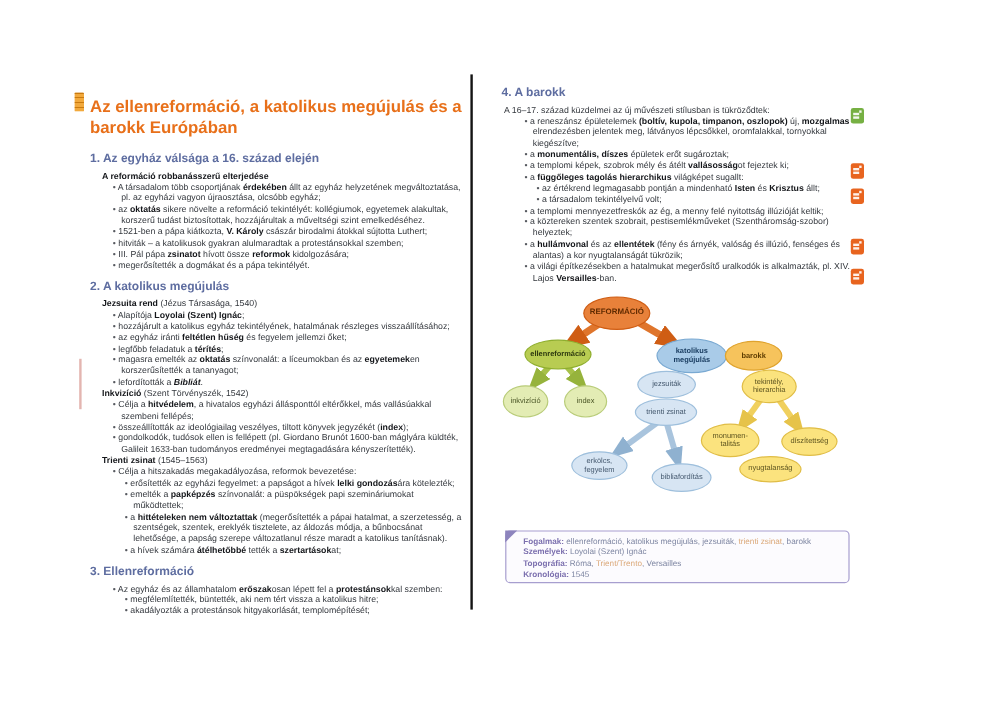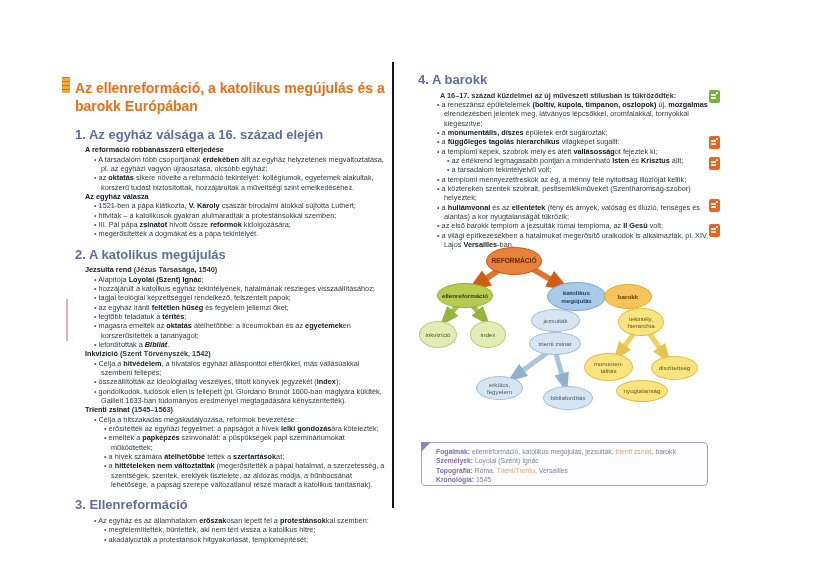--- a/index.html
+++ b/index.html
@@ -10,28 +10,28 @@
   
   .bookmark{position:absolute;left:62px;top:77px;width:8px;height:16px;background:#f2a93c;border-radius:1px;
             background-image:repeating-linear-gradient(to bottom,#c97a10 0 1px,transparent 1px 4px);}
   .redmark{position:absolute;left:66px;top:299px;width:2px;height:42px;background:rgba(194,90,80,.45);}
 
   
   .col{position:absolute;font-size:7.3px;line-height:1.28;}
   .col-left{left:75px;top:80px;width:313px;}
   .col-right{left:418px;top:72px;width:292px;}
   .title{font-size:14px;font-weight:bold;color:#e8701a;margin:0 0 11px 0;}
-  .sec-h{font-weight:bold;color:#5e6da0;font-size:13px;margin:8px 0 2px 0;}
+  .sec-h{font-weight:bold;color:#5e6da0;font-size:10px;margin:8px 0 2px 0;}
   .sec-h:first-child{margin-top:0;}
   .it{margin:0;}
   .sub{margin-left:10px;font-weight:bold;color:#14161a;}
   .sub .b{font-weight:bold;}
   .sub span{font-weight:inherit;}
-  .sub .plain{font-weight:bold;color:#33373d;}
-  .line{margin-left:22px;font-weight:bold;}
+  .sub .plain{font-weight:normal;color:#33373d;}
+  .line{margin-left:2px;}
   .b1{margin-left:19px;padding-left:7px;text-indent:-7px;}
   .b2{margin-left:29px;padding-left:7px;text-indent:-7px;}
   .mk{color:#55585e;}
   .b{font-weight:bold;color:#14161a;}
   .i{font-style:italic;}
 
   
   .micon{position:absolute;width:11px;height:13px;border-radius:2px;}
   .micon::before{content:"";position:absolute;left:2px;top:4px;width:5px;height:1.5px;
                  background:rgba(255,255,255,.9);box-shadow:0 3px 0 rgba(255,255,255,.9);}
@@ -70,65 +70,62 @@
   <div class="bookmark"></div>
   <div class="redmark"></div>
 
   <div class="col col-left">
     <div class="title">Az ellenreformáció, a katolikus megújulás és a barokk Európában</div>
     <div>
         <div class="sec-h">1. Az egyház válsága a 16. század elején</div>
         <div class="it sub"><span class="b">A reformáció robbanásszerű elterjedése</span></div>
         <div class="it b1"><span class="mk">• </span><span>A társadalom több csoportjának </span><span class="b">érdekében</span><span> állt az egyház helyzetének megváltoztatása, pl. az egyházi vagyon újraosztása, olcsóbb egyház;</span></div>
         <div class="it b1"><span class="mk">• </span><span>az </span><span class="b">oktatás</span><span> sikere növelte a reformáció tekintélyét: kollégiumok, egyetemek alakultak, korszerű tudást biztosítottak, hozzájárultak a műveltségi szint emelkedéséhez.</span></div>
-        <div class="it sub"><span class="b">Az egyház válasza</span></div>
         <div class="it b1"><span class="mk">• </span><span>1521-ben a pápa kiátkozta, </span><span class="b">V. Károly</span><span> császár birodalmi átokkal sújtotta Luthert;</span></div>
         <div class="it b1"><span class="mk">• </span><span>hitviták – a katolikusok gyakran alulmaradtak a protestánsokkal szemben;</span></div>
         <div class="it b1"><span class="mk">• </span><span>III. Pál pápa </span><span class="b">zsinatot</span><span> hívott össze </span><span class="b">reformok</span><span> kidolgozására;</span></div>
         <div class="it b1"><span class="mk">• </span><span>megerősítették a dogmákat és a pápa tekintélyét.</span></div>
         <div class="sec-h">2. A katolikus megújulás</div>
         <div class="it sub"><span class="b">Jezsuita rend</span><span class="plain"> (Jézus Társasága, 1540)</span></div>
         <div class="it b1"><span class="mk">• </span><span>Alapítója </span><span class="b">Loyolai (Szent) Ignác</span><span>;</span></div>
         <div class="it b1"><span class="mk">• </span><span>hozzájárult a katolikus egyház tekintélyének, hatalmának részleges visszaállításához;</span></div>
-        <div class="it b1"><span class="mk">• </span><span>tagjai teológiai képzettséggel rendelkező, felszentelt papok;</span></div>
         <div class="it b1"><span class="mk">• </span><span>az egyház iránti </span><span class="b">feltétlen hűség</span><span> és fegyelem jellemzi őket;</span></div>
         <div class="it b1"><span class="mk">• </span><span>legfőbb feladatuk a </span><span class="b">térítés</span><span>;</span></div>
-        <div class="it b1"><span class="mk">• </span><span>magasra emelték az </span><span class="b">oktatás</span><span> átélhetőbbé: a líceumokban és az </span><span class="b">egyetemek</span><span>en korszerűsítették a tananyagot;</span></div>
+        <div class="it b1"><span class="mk">• </span><span>magasra emelték az </span><span class="b">oktatás</span><span> színvonalát: a líceumokban és az </span><span class="b">egyetemek</span><span>en korszerűsítették a tananyagot;</span></div>
         <div class="it b1"><span class="mk">• </span><span>lefordították a </span><span class="b i">Bibliát</span><span>.</span></div>
         <div class="it sub"><span class="b">Inkvizíció</span><span class="plain"> (Szent Törvényszék, 1542)</span></div>
         <div class="it b1"><span class="mk">• </span><span>Célja a </span><span class="b">hitvédelem</span><span>, a hivatalos egyházi állásponttól eltérőkkel, más vallásúakkal szembeni fellépés;</span></div>
         <div class="it b1"><span class="mk">• </span><span>összeállították az ideológiailag veszélyes, tiltott könyvek jegyzékét (</span><span class="b">index</span><span>);</span></div>
         <div class="it b1"><span class="mk">• </span><span>gondolkodók, tudósok ellen is fellépett (pl. Giordano Brunót 1600-ban máglyára küldték, Galileit 1633-ban tudományos eredményei megtagadására kényszerítették).</span></div>
         <div class="it sub"><span class="b">Trienti zsinat</span><span class="plain"> (1545–1563)</span></div>
         <div class="it b1"><span class="mk">• </span><span>Célja a hitszakadás megakadályozása, reformok bevezetése:</span></div>
         <div class="it b2"><span class="mk">• </span><span>erősítették az egyházi fegyelmet: a papságot a hívek </span><span class="b">lelki gondozás</span><span>ára kötelezték;</span></div>
         <div class="it b2"><span class="mk">• </span><span>emelték a </span><span class="b">papképzés</span><span> színvonalát: a püspökségek papi szemináriumokat működtettek;</span></div>
+        <div class="it b2"><span class="mk">• </span><span>a </span><span class="b">hittételeken nem változtattak</span><span> (megerősítették a pápai hatalmat, a szerzetesség, a szentségek, szentek, ereklyék tisztelete, az áldozás módja, a bűnbocsánat lehetősége, a papság szerepe változatlanul része maradt a katolikus tanításnak).</span></div>
         <div class="it b2"><span class="mk">• </span><span>a hívek számára </span><span class="b">átélhetőbbé</span><span> tették a </span><span class="b">szertartások</span><span>at;</span></div>
-        <div class="it b2"><span class="mk">• </span><span>a </span><span class="b">hittételeken nem változtattak</span><span> (megerősítették a pápai hatalmat, a szerzetesség, a szentségek, szentek, ereklyék tisztelete, az áldozás módja, a bűnbocsánat lehetősége, a papság szerepe változatlanul része maradt a katolikus tanításnak).</span></div>
         <div class="sec-h">3. Ellenreformáció</div>
         <div class="it b1"><span class="mk">• </span><span>Az egyház és az államhatalom </span><span class="b">erőszak</span><span>osan lépett fel a </span><span class="b">protestánsok</span><span>kal szemben:</span></div>
         <div class="it b2"><span class="mk">• </span><span>megfélemlítették, büntették, aki nem tért vissza a katolikus hitre;</span></div>
         <div class="it b2"><span class="mk">• </span><span>akadályozták a protestánsok hitgyakorlását, templomépítését;</span></div>
       </div>
   </div>
 
   <div class="col col-right">
     <div>
         <div class="sec-h">4. A barokk</div>
         <div class="it line"><span>A 16–17. század küzdelmei az új művészeti stílusban is tükröződtek:</span></div>
         <div class="it b1"><span class="mk">• </span><span>a reneszánsz épületelemek </span><span class="b">(boltív, kupola, timpanon, oszlopok)</span><span> új, </span><span class="b">mozgalmas</span><span> elrendezésben jelentek meg, látványos lépcsőkkel, oromfalakkal, tornyokkal kiegészítve;</span></div>
         <div class="it b1"><span class="mk">• </span><span>a </span><span class="b">monumentális, díszes</span><span> épületek erőt sugároztak;</span></div>
+        <div class="it b1"><span class="mk">• </span><span>a templomi képek, szobrok mély és átélt </span><span class="b">vallásosság</span><span>ot fejeztek ki;</span></div>
         <div class="it b1"><span class="mk">• </span><span>a </span><span class="b">függőleges tagolás hierarchikus</span><span> világképet sugallt:</span></div>
-        <div class="it b1"><span class="mk">• </span><span>a templomi képek, szobrok mély és átélt </span><span class="b">vallásosság</span><span>ot fejeztek ki;</span></div>
         <div class="it b2"><span class="mk">• </span><span>az értékrend legmagasabb pontján a mindenható </span><span class="b">Isten</span><span> és </span><span class="b">Krisztus</span><span> állt;</span></div>
         <div class="it b2"><span class="mk">• </span><span>a társadalom tekintélyelvű volt;</span></div>
         <div class="it b1"><span class="mk">• </span><span>a templomi mennyezetfreskók az ég, a menny felé nyitottság illúzióját keltik;</span></div>
         <div class="it b1"><span class="mk">• </span><span>a köztereken szentek szobrait, pestisemlékműveket (Szentháromság-szobor) helyeztek;</span></div>
         <div class="it b1"><span class="mk">• </span><span>a </span><span class="b">hullámvonal</span><span> és az </span><span class="b">ellentétek</span><span> (fény és árnyék, valóság és illúzió, fenséges és alantas) a kor nyugtalanságát tükrözik;</span></div>
-        <div class="it b1"><span class="mk">• </span><span>az első barokk templom a jezsuiták római temploma, az </span><span class="b">Il Gesù</span><span> volt;</span></div>
         <div class="it b1"><span class="mk">• </span><span>a világi építkezésekben a hatalmukat megerősítő uralkodók is alkalmazták, pl. XIV. Lajos </span><span class="b">Versailles</span><span>-ban.</span></div>
       </div>
   </div>
 
   <div class="micon green" style="left:709px;top:90px;"></div>
   <div class="micon orange" style="left:709px;top:136px;"></div>
   <div class="micon orange" style="left:709px;top:157px;"></div>
   <div class="micon orange" style="left:709px;top:199px;"></div>
   <div class="micon orange" style="left:709px;top:224px;"></div>
 

